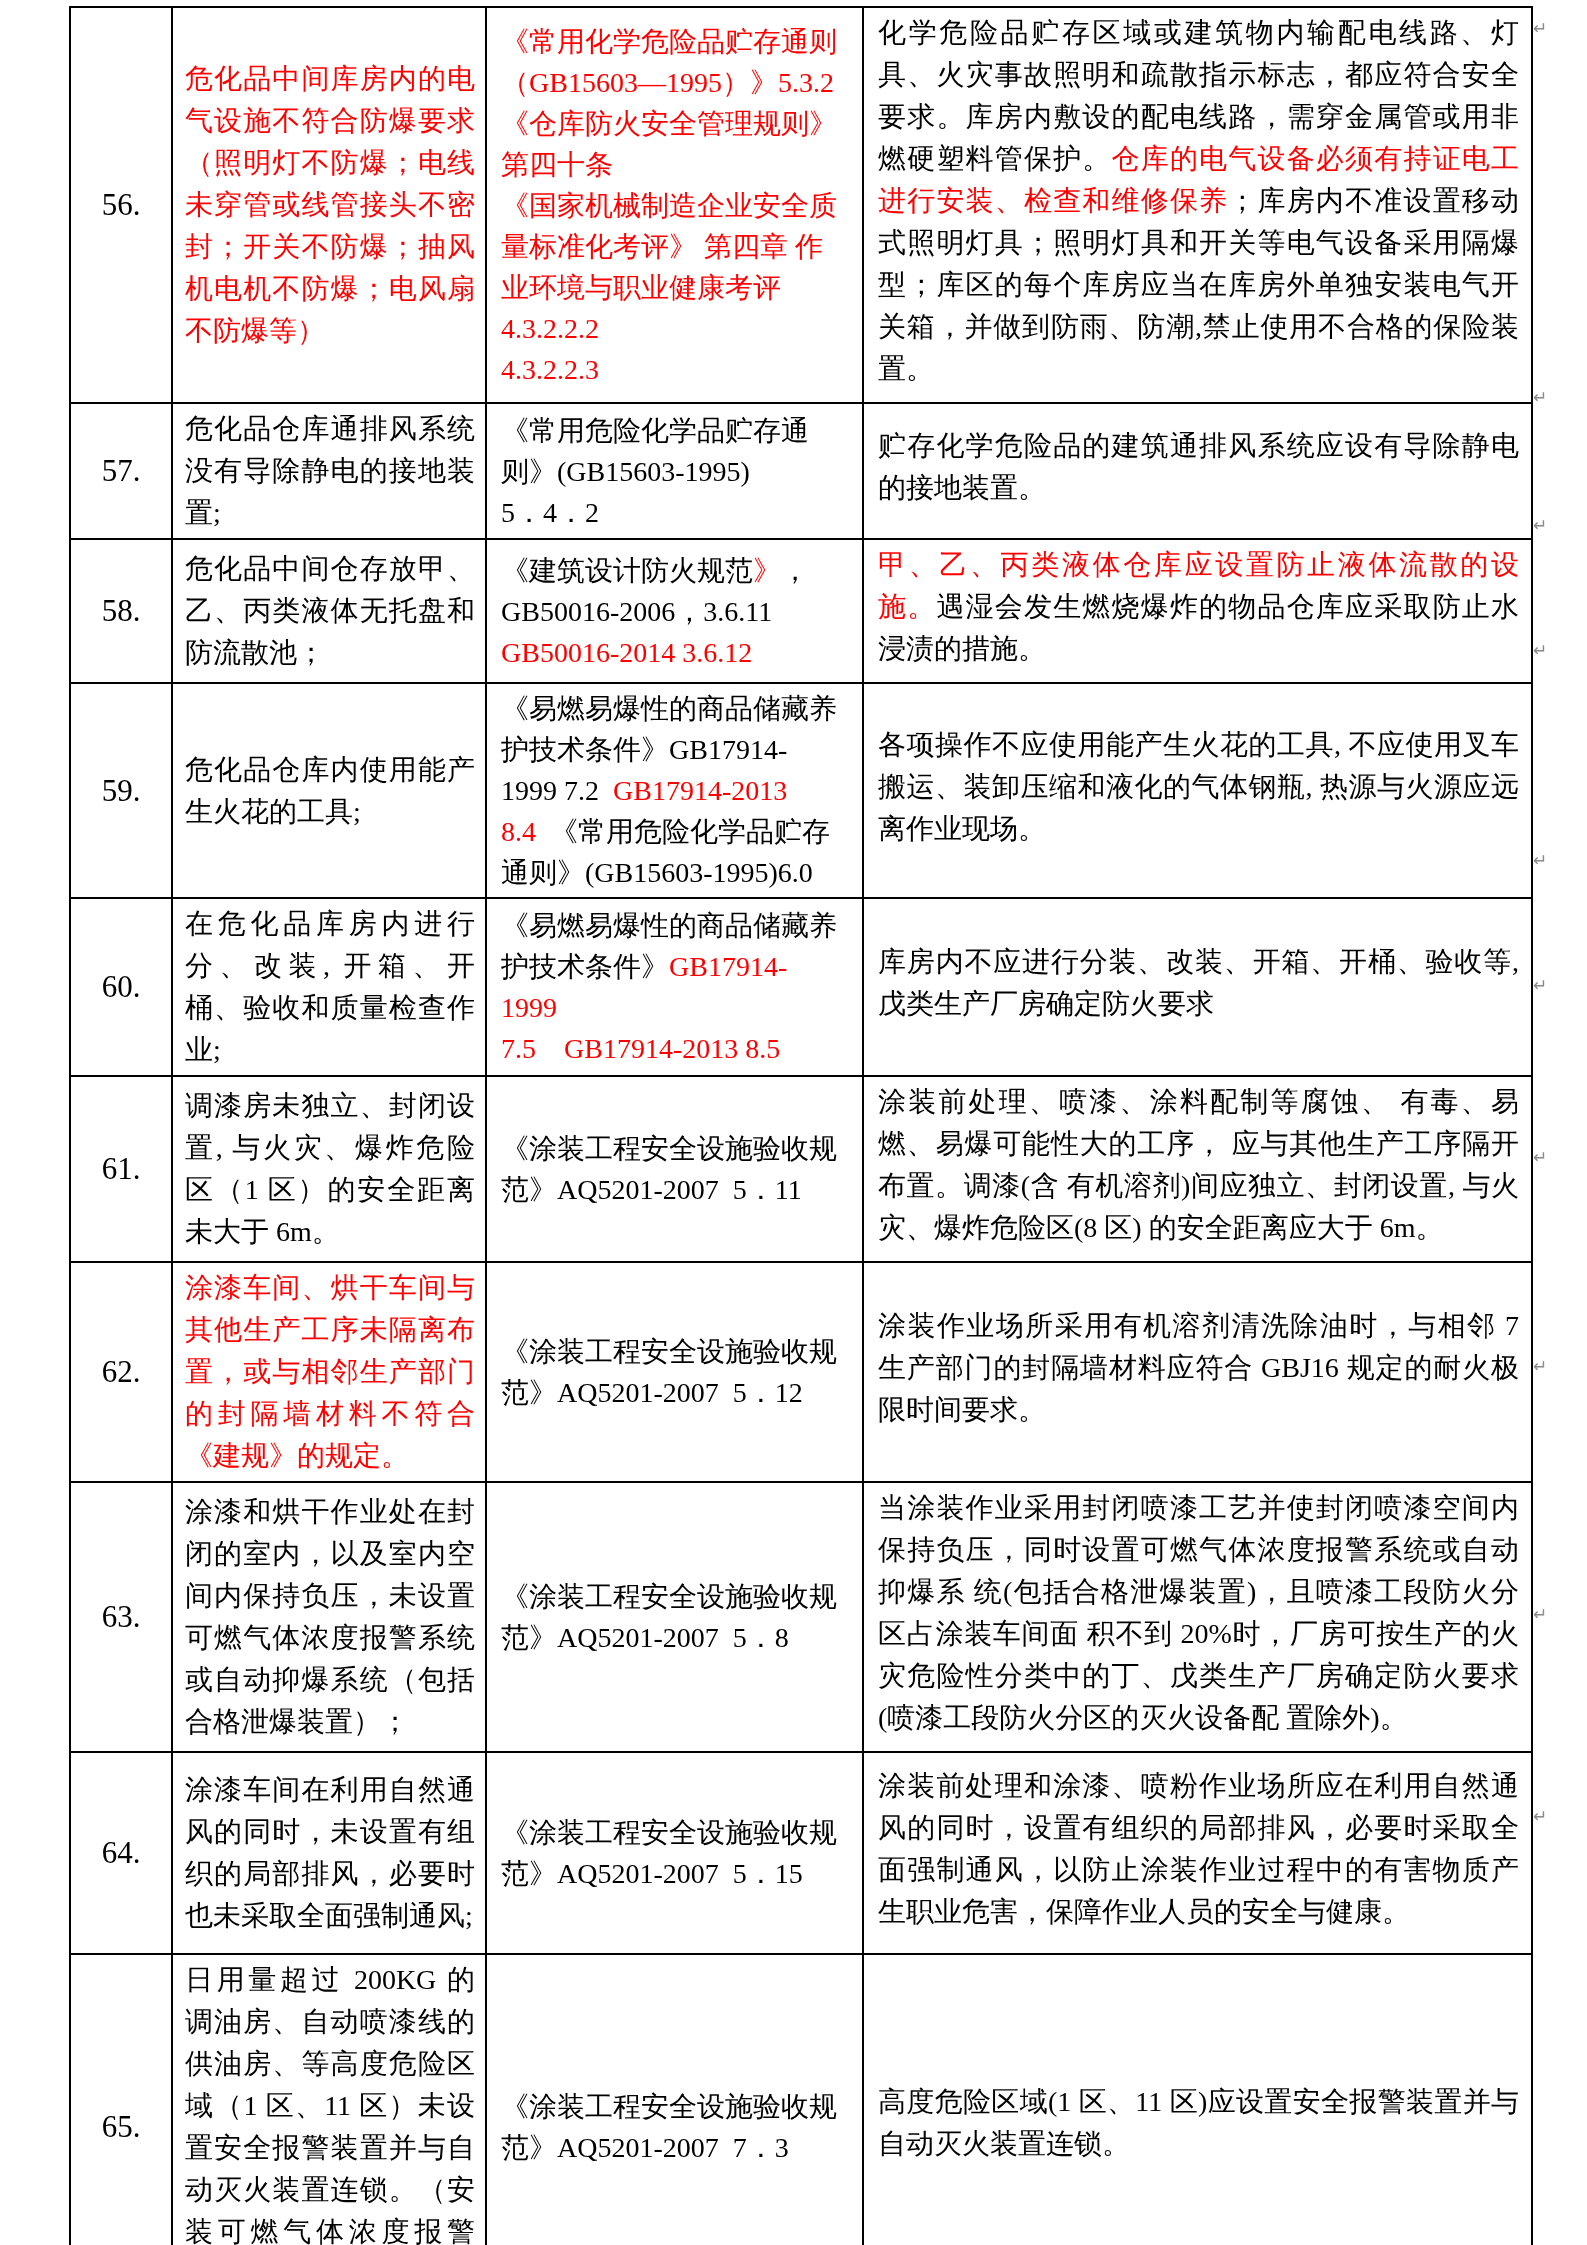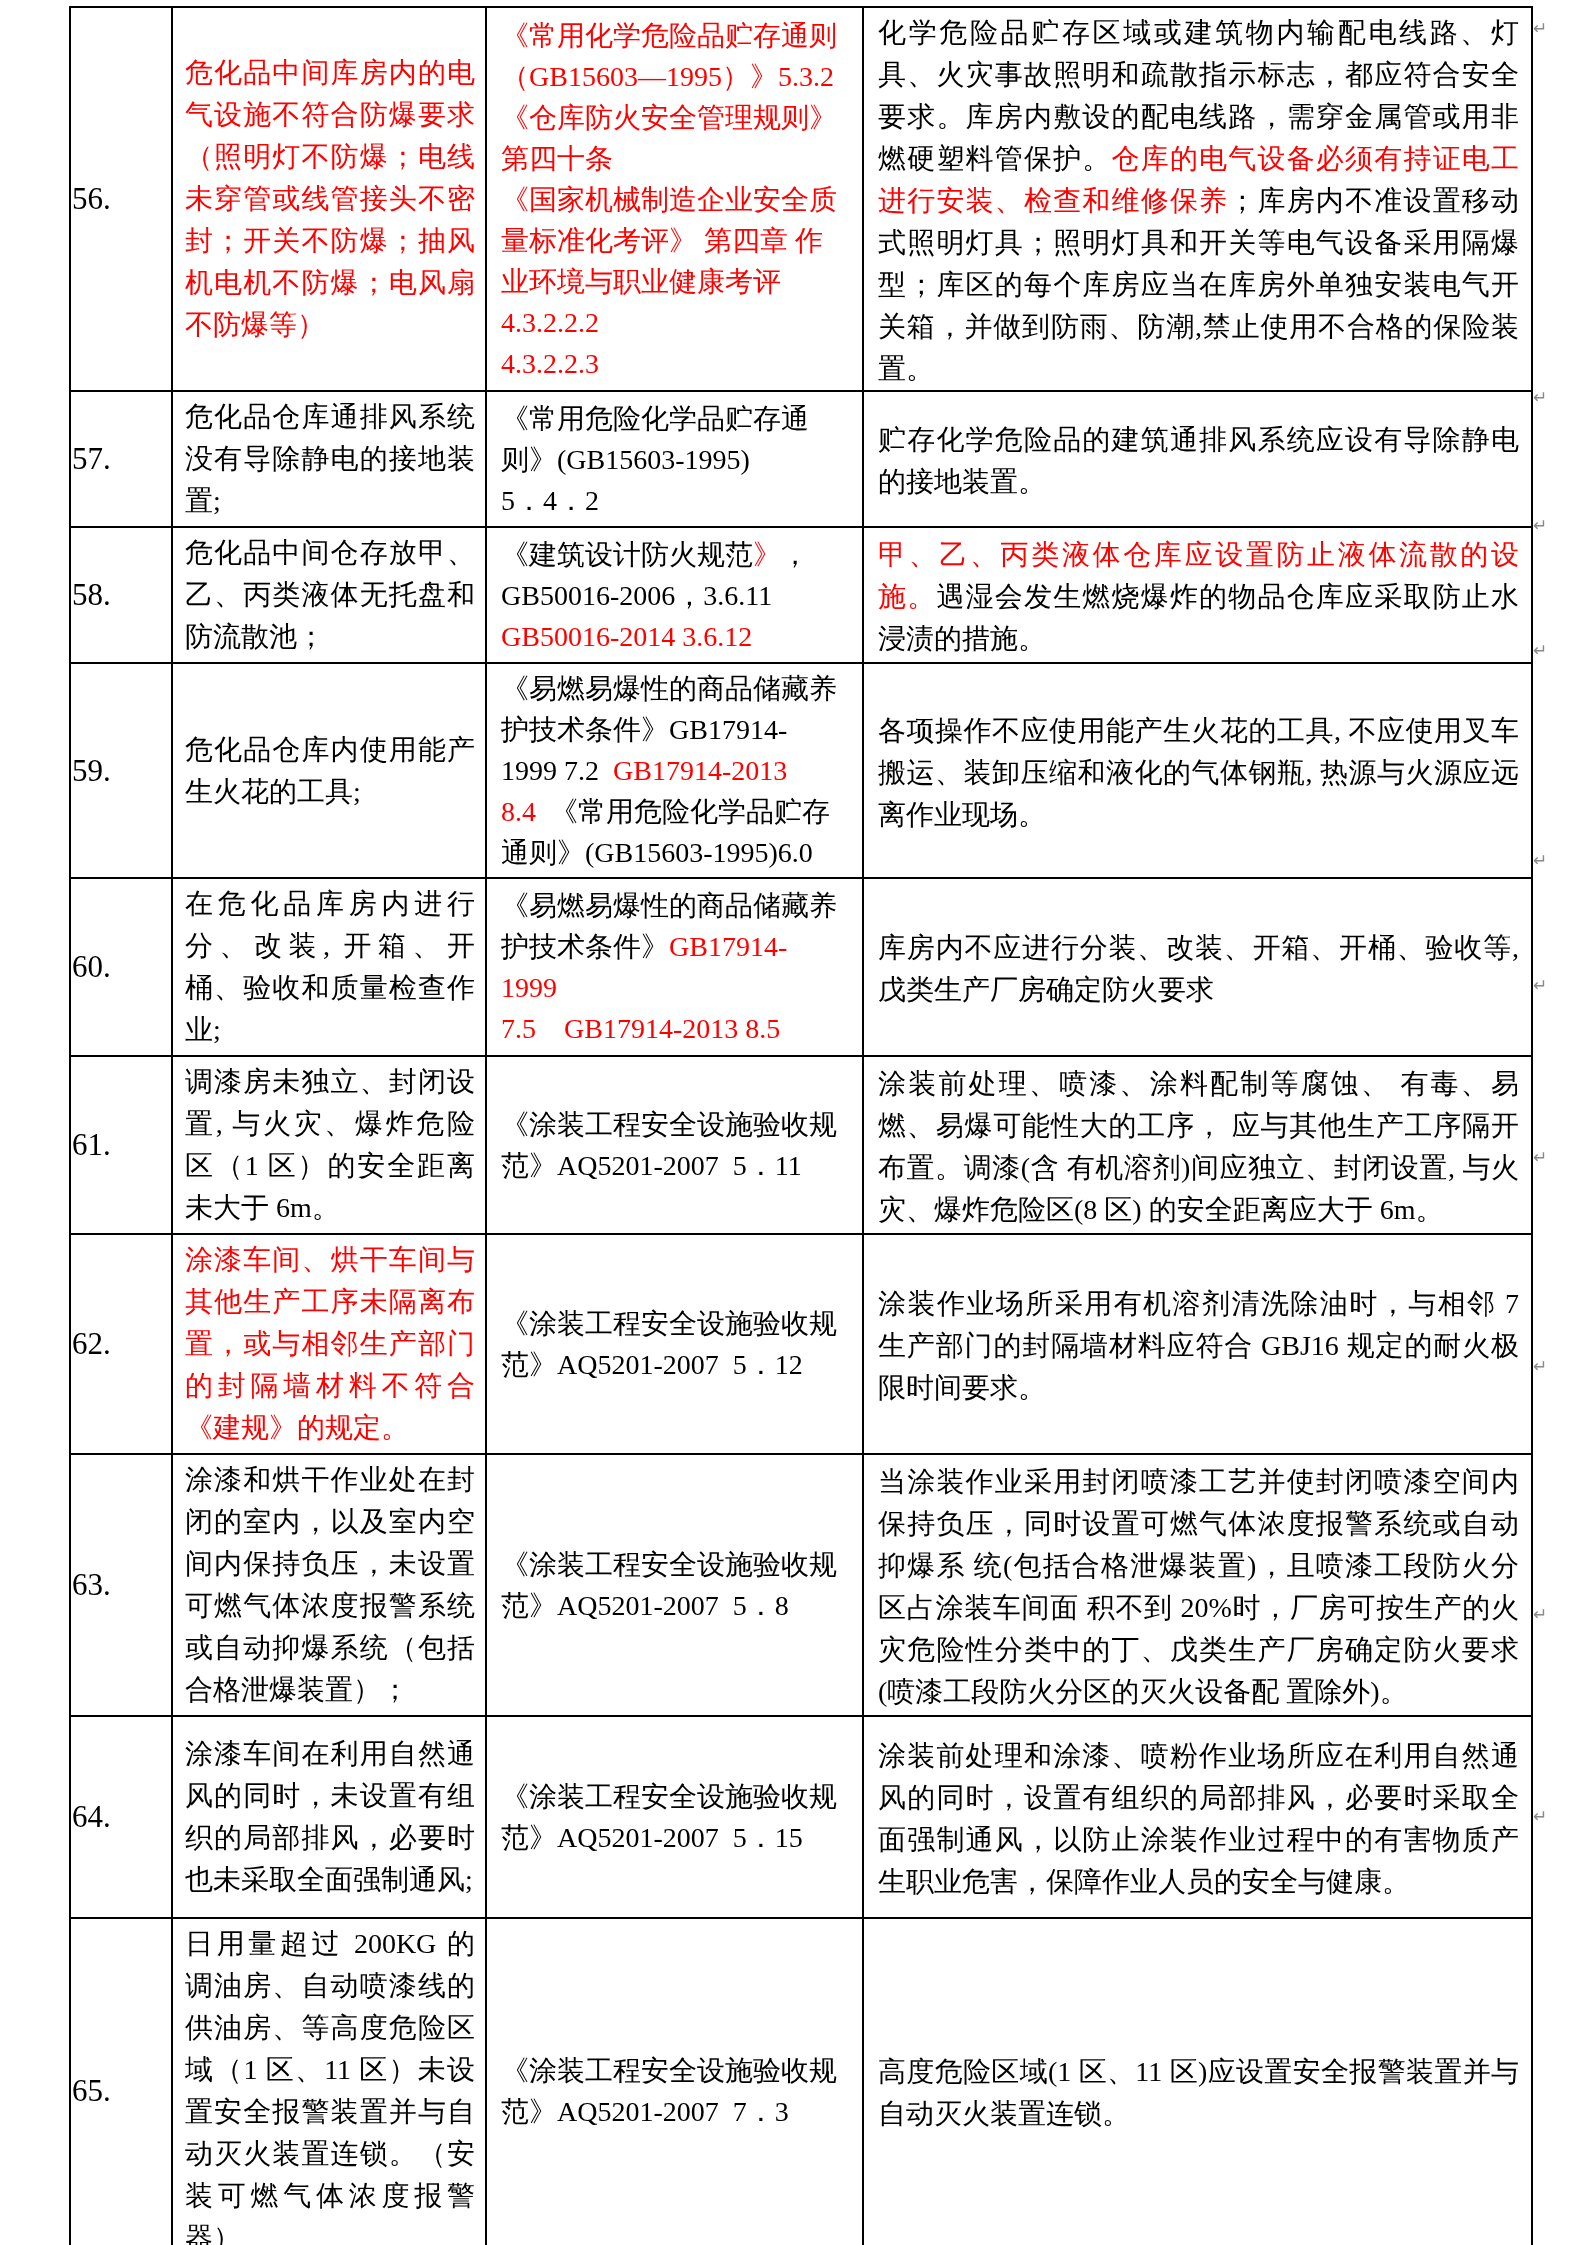--- a/index.html
+++ b/index.html
@@ -13,36 +13,37 @@
     position: absolute; left: 69px; top: 6px;
     border-collapse: collapse; table-layout: fixed;
   }
   table.doc-table td {
     border: 2px solid #000000;
     vertical-align: middle;
     overflow: hidden;
     box-sizing: border-box;
   }
   td.cell-no {
+    text-align: center;
     font-size: 31px;
     color: #000;
   }
   td.cell-problem {
     font-size: 28px; line-height: 42px;
     padding: 4px 10px 4px 12px;
     text-align: justify;
     border-radius: 15px;
   }
   td.cell-regulation {
     font-size: 28px; line-height: 41px;
     padding: 4px 22px 4px 14px;
   }
   td.cell-requirement {
     font-size: 28px; line-height: 42px;
-    padding: 4px 12px 0 14px;
+    padding: 4px 12px 12px 14px;
     text-align: justify;
   }
   .seg { white-space: pre-wrap; }
   .seg.red { color: #ff0000; }
   .seg.black { color: #000000; }
   .pmark {
     position: absolute;
     left: 1533px;
     font-size: 17px;
     color: #8a8a8a;

